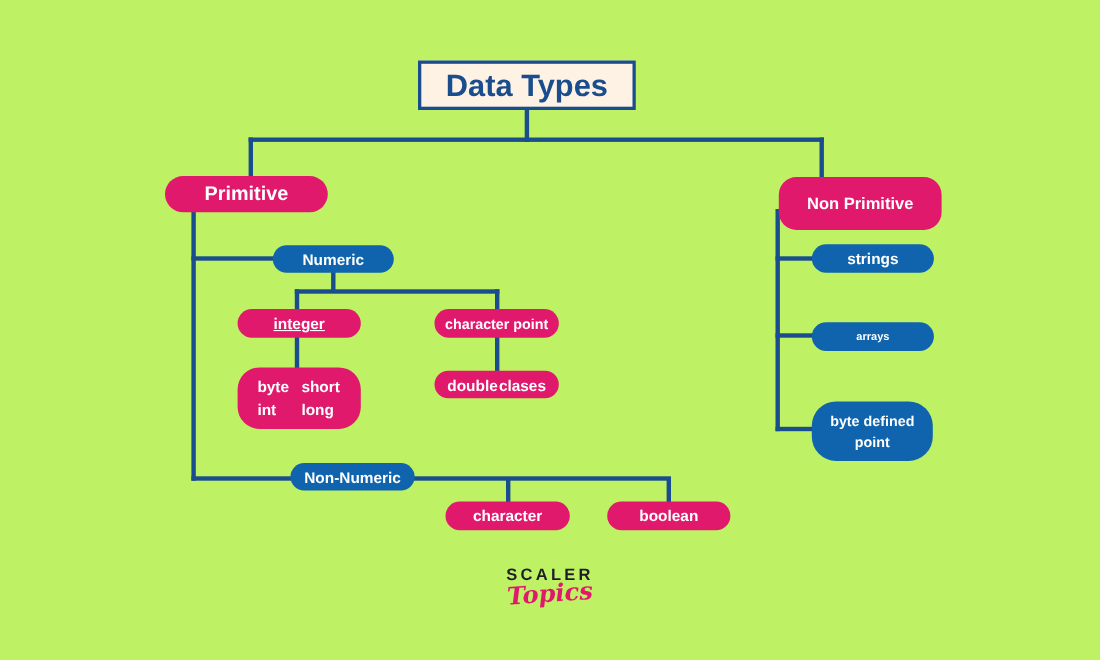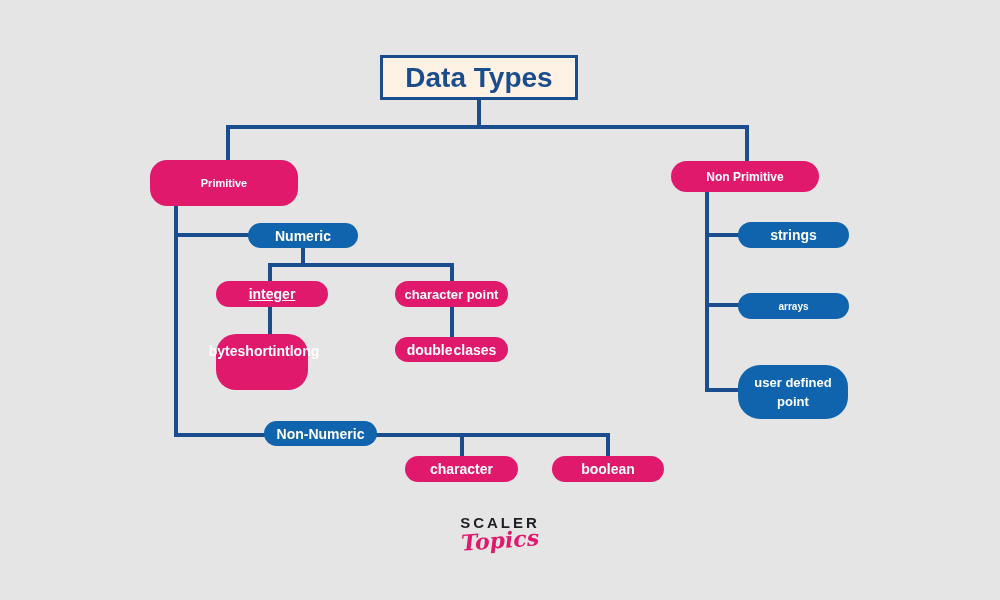--- a/index.html
+++ b/index.html
@@ -3,21 +3,21 @@
 <meta charset="utf-8">
 <style>
   html,body{margin:0;padding:0;}
   body{
     font-family:"Liberation Sans",sans-serif;
     background:#ffffff;
   }
   .canvas{
     position:relative;
     width:1000px;height:600px;
-    background:#e5e5e5;
+    background:#bef264;
     overflow:hidden;
   }
   
   .line{
     position:absolute;
     background:#1a4d8e;
     z-index:1;
   }
   
   .node{
@@ -39,30 +39,30 @@
     left:380px;top:55px;width:198px;height:45px;
     border:3px solid #1a4d8e;
     box-sizing:border-box;
     display:flex;align-items:center;justify-content:center;
     color:#1a4d8e;
     font-size:28px;font-weight:bold;
     z-index:2;
     background:#fdf2e4;
   }
 
-  .n-primitive{left:150px;top:160px;width:148px;height:46px;border-radius:17px;font-size:11px;}
-  .n-nonprimitive{left:671px;top:161px;width:148px;height:31px;border-radius:16px;font-size:12px;}
+  .n-primitive{left:150px;top:160px;width:148px;height:33px;border-radius:17px;font-size:18px;}
+  .n-nonprimitive{left:708px;top:161px;width:148px;height:48px;border-radius:16px;font-size:15px;}
   .n-numeric{left:248px;top:223px;width:110px;height:25px;border-radius:13px;font-size:14px;}
   .n-integer{left:216px;top:281px;width:112px;height:26px;border-radius:13px;font-size:14px;text-decoration:underline;}
   .n-floating{left:395px;top:281px;width:113px;height:26px;border-radius:13px;font-size:13px;}
   .n-bytegroup{
-    left:216px;top:334px;width:92px;height:56px;border-radius:20px;
+    left:216px;top:334px;width:112px;height:56px;border-radius:20px;
     font-size:14px;
     display:grid;
-    grid-template-columns:1fr 1fr 1fr 1fr;
+    grid-template-columns:1fr 1fr;
     grid-template-rows:1fr 1fr;
     align-items:center;
     padding:6px 14px 8px 18px;
   }
   .n-bytegroup span{text-align:left;}
   .n-doublefloat{left:395px;top:337px;width:113px;height:25px;border-radius:13px;font-size:14px;gap:1px;}
   .n-nonnumeric{left:264px;top:421px;width:113px;height:25px;border-radius:13px;font-size:14px;}
   .n-character{left:405px;top:456px;width:113px;height:26px;border-radius:13px;font-size:14px;}
   .n-boolean{left:552px;top:456px;width:112px;height:26px;border-radius:13px;font-size:14px;}
   .n-strings{left:738px;top:222px;width:111px;height:26px;border-radius:13px;font-size:14px;}
@@ -141,21 +141,21 @@
 
   <div class="node blue n-nonnumeric">Non-Numeric</div>
   <div class="node pink n-character">character</div>
   <div class="node pink n-boolean">boolean</div>
 
   <div class="node pink n-nonprimitive">Non Primitive</div>
   <div class="node blue n-strings">strings</div>
   <div class="node blue n-arrays">arrays</div>
 
   <div class="node blue n-userdef">
-    <span>user defined</span>
+    <span>byte defined</span>
     <span>point</span>
   </div>
 
   <div class="logo">
     <span class="brand">SCALER</span>
     <span class="sub">Topics</span>
   </div>
 
 </div>
 

